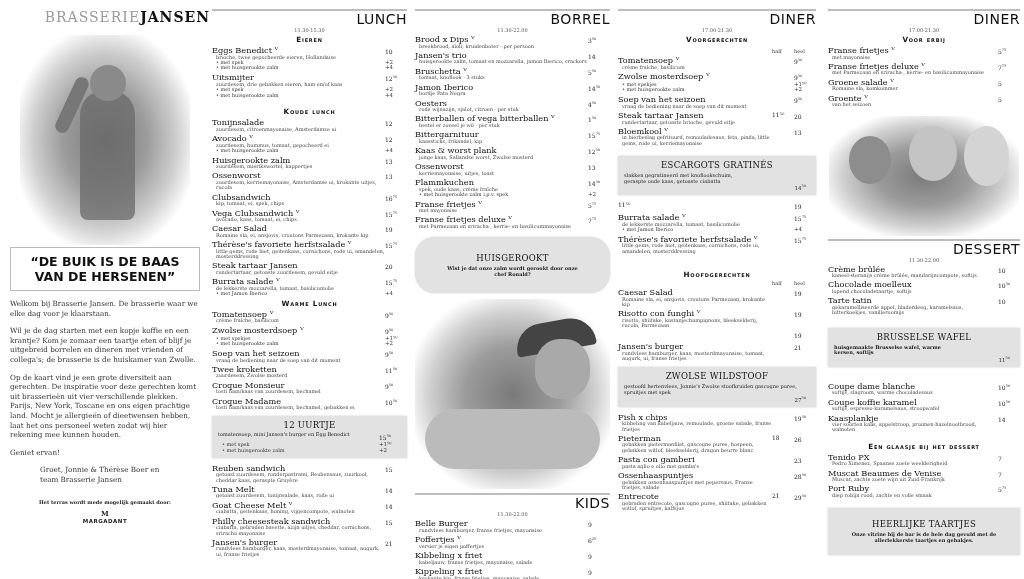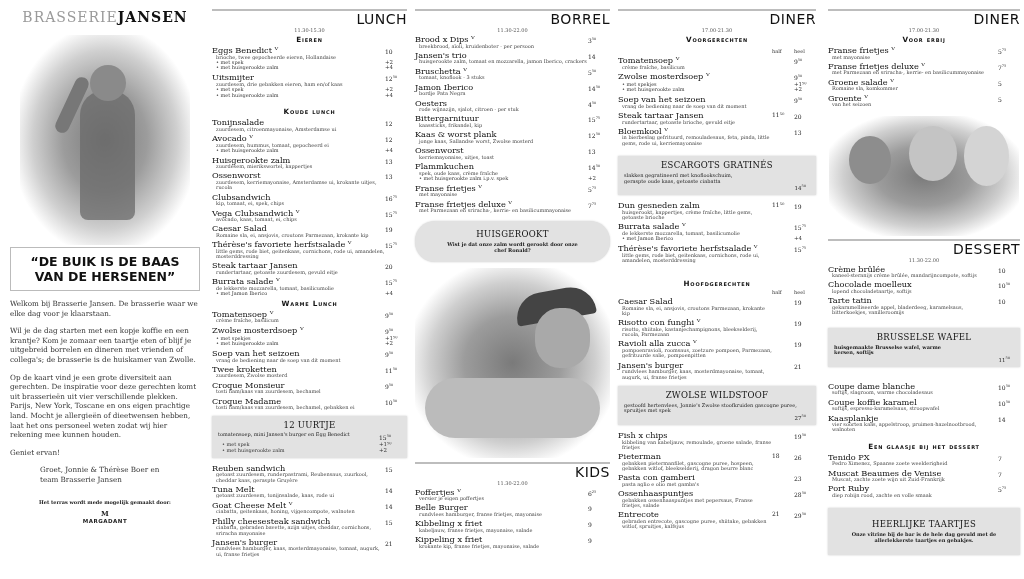--- a/index.html
+++ b/index.html
@@ -5,21 +5,21 @@
   * { box-sizing: border-box; margin: 0; padding: 0; }
   html, body { width: 1024px; height: 579px; overflow: hidden; background: #ffffff; }
   body { font-family: "DejaVu Serif", "Liberation Serif", serif; color: #222; position: relative; }
   .col { position: absolute; top: 0; height: 579px; }
   #col-intro { left: 0; width: 210px; }
   #col-lunch { left: 212px; width: 195px; }
   #col-borrel { left: 415px; width: 195px; }
   #col-diner { left: 618px; width: 198px; }
   #col-right { left: 828px; width: 192px; }
 
-  .brand { text-align: center; font-family: "DejaVu Serif", serif; font-size: 14px; letter-spacing: 1px; margin-top: 9px; }
+  .brand { text-align: right; font-family: "DejaVu Serif", serif; font-size: 14px; letter-spacing: 1px; margin-top: 9px; }
   .brand .light { color: #9a9a9a; }
   .brand .bold { color: #111; font-weight: bold; }
   .photo { border-radius: 20px; margin: 0 auto; background: radial-gradient(ellipse at center, #7a7a7a 0%, #9c9c9c 35%, #cfcfcf 60%, #ffffff 78%); position: relative; overflow: hidden; }
   .photo-kid { width: 170px; height: 210px; margin-top: 10px; }
   .photo-kid .fig { position: absolute; left: 60px; top: 55px; width: 55px; height: 130px; background: #6a6a6a; border-radius: 25px 25px 8px 8px; opacity: .75; }
   .photo-kid .head { position: absolute; left: 70px; top: 30px; width: 36px; height: 36px; background: #8a8a8a; border-radius: 50%; }
   .photo-kid .arm { position: absolute; left: 45px; top: 40px; width: 14px; height: 60px; background: #777; border-radius: 7px; transform: rotate(25deg); }
   .quote-box { margin: 2px 10px 0 10px; border: 1px solid #bbb; padding: 6px 4px; text-align: center; font-family: "DejaVu Sans", sans-serif; font-weight: bold; font-size: 12.5px; line-height: 15px; color: #111; }
   .intro p { font-size: 7.2px; line-height: 9.6px; margin: 8px 10px 0 10px; color: #333; }
   .intro .terrace { font-size: 5px; font-weight: bold; margin-top: 14px; text-align: center; }
@@ -403,20 +403,29 @@
           <div class="txt">
             <div class="name">Oesters</div>
             <div class="desc">rode wijnazijn, sjalot, citroen - per stuk</div>
           </div>
           <div class="price"><span>4</span><sup>50</sup></div>
         </div>
       </div>
       <div>
         <div class="item">
           <div class="txt">
+            <div class="name">Bitterballen of vega bitterballen ⱽ</div>
+            <div class="desc">bestel er zoveel je wil - per stuk</div>
+          </div>
+          <div class="price"><span>1</span><sup>50</sup></div>
+        </div>
+      </div>
+      <div>
+        <div class="item">
+          <div class="txt">
             <div class="name">Bittergarnituur</div>
             <div class="desc">kaassticks, frikandel, kip</div>
           </div>
           <div class="price"><span>15</span><sup>75</sup></div>
         </div>
       </div>
       <div>
         <div class="item">
           <div class="txt">
             <div class="name">Kaas &amp; worst plank</div>
@@ -459,49 +468,49 @@
       <div>
         <div class="item">
           <div class="txt">
             <div class="name">Franse frietjes deluxe ⱽ</div>
             <div class="desc">met Parmezaan en sriracha-, kerrie- en basilicummayonaise</div>
           </div>
           <div class="price"><span>7</span><sup>75</sup></div>
         </div>
       </div>
     </div>
-  <div class="box" style="margin-top:8px;padding:8px 6px;border-radius:20px;">
+  <div class="box" style="margin-top:8px;padding:16px 6px;border-radius:20px;">
     <div class="box-title">HUISGEROOKT</div>
     <div class="box-text center" style="padding:0 25px;">Wist je dat onze zalm wordt gerookt door onze chef Ronald?</div>
   </div>
   <div class="photo photo-eater">
     <div class="table"></div>
       <div class="hat"></div>
       <div class="face"></div>
   </div>
   <div class="rule" style="margin-top:4px;"></div>
   <div class="sec-title">KIDS</div>
   <div class="sec-hours">11.30-22.00</div>
   <div>
       <div>
         <div class="item">
           <div class="txt">
+            <div class="name">Belle Burger</div>
+            <div class="desc">rundvlees hamburger, franse frietjes, mayonaise</div>
+          </div>
+          <div class="price"><span>9</span><sup></sup></div>
+        </div>
+      </div>
+      <div>
+        <div class="item">
+          <div class="txt">
             <div class="name">Poffertjes ⱽ</div>
             <div class="desc">versier je eigen poffertjes</div>
           </div>
           <div class="price"><span>6</span><sup>25</sup></div>
-        </div>
-      </div>
-      <div>
-        <div class="item">
-          <div class="txt">
-            <div class="name">Belle Burger</div>
-            <div class="desc">rundvlees hamburger, franse frietjes, mayonaise</div>
-          </div>
-          <div class="price"><span>9</span><sup></sup></div>
         </div>
       </div>
       <div>
         <div class="item">
           <div class="txt">
             <div class="name">Kibbeling x friet</div>
             <div class="desc">kabeljauw, franse frietjes, mayonaise, salade</div>
           </div>
           <div class="price"><span>9</span><sup></sup></div>
         </div>
@@ -587,24 +596,20 @@
       </div>
     </div>
   <div class="box" style="margin-top:10px;">
     <div class="box-title">ESCARGOTS GRATINÉS</div>
     <div class="box-text" style="padding-right:60px;">slakken gegratineerd met knoflookschuim, geraspte oude kaas, getoaste ciabatta</div>
     <div class="box-price price"><span>14</span><sup>50</sup></div>
   </div>
   <div>
       <div>
         <div class="item">
-          <div class="txt">
-            <div class="name">Dun gesneden zalm</div>
-            <div class="desc">huisgerookt, kappertjes, crème fraîche, little gems, getoaste brioche</div>
-          </div>
           <div class="half">11⁵⁰</div>
           <div class="price"><span>19</span><sup></sup></div>
         </div>
       </div>
       <div>
         <div class="item">
           <div class="txt">
             <div class="name">Burrata salade ⱽ</div>
             <div class="desc">de lekkerste mozzarella, tomaat, basilicumolie</div>
           </div>
@@ -650,24 +655,20 @@
           <div class="txt">
             <div class="name">Risotto con funghi ⱽ</div>
             <div class="desc">risotto, shiitake, kastanjechampignons, bleekselderij, rucola, Parmezaan</div>
           </div>
           <div class="half"></div>
           <div class="price"><span>19</span><sup></sup></div>
         </div>
       </div>
       <div>
         <div class="item">
-          <div class="txt">
-            <div class="name">Ravioli alla zucca ⱽ</div>
-            <div class="desc">pompoenravioli, roomsaus, zoetzure pompoen, Parmezaan, gefrituurde salie, pompoenpitten</div>
-          </div>
           <div class="half"></div>
           <div class="price"><span>19</span><sup></sup></div>
         </div>
       </div>
       <div>
         <div class="item">
           <div class="txt">
             <div class="name">Jansen's burger</div>
             <div class="desc">rundvlees hamburger, kaas, mosterdmayonaise, tomaat, augurk, ui, franse frietjes</div>
           </div>

